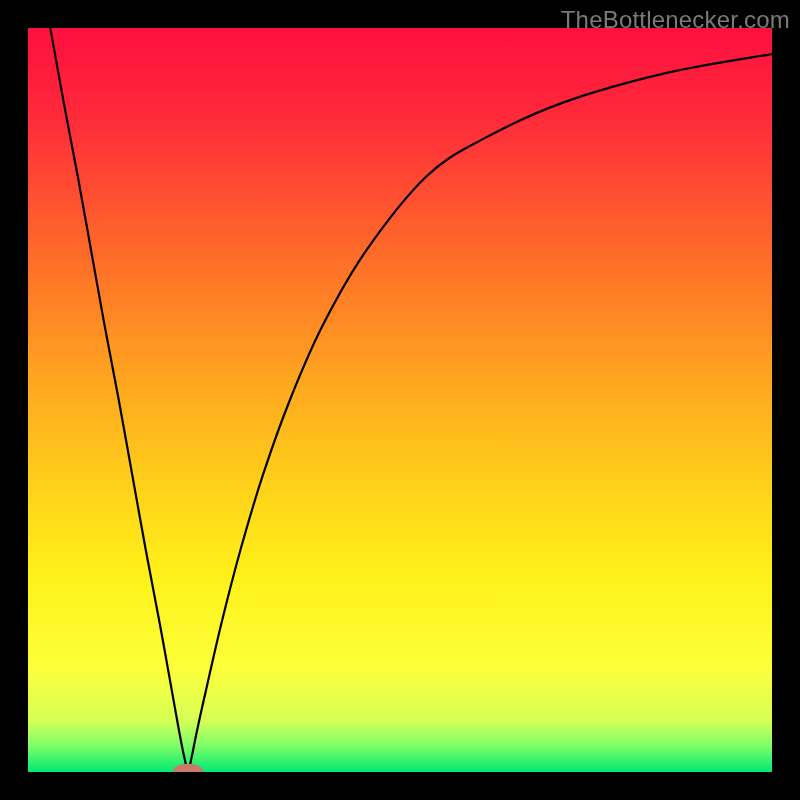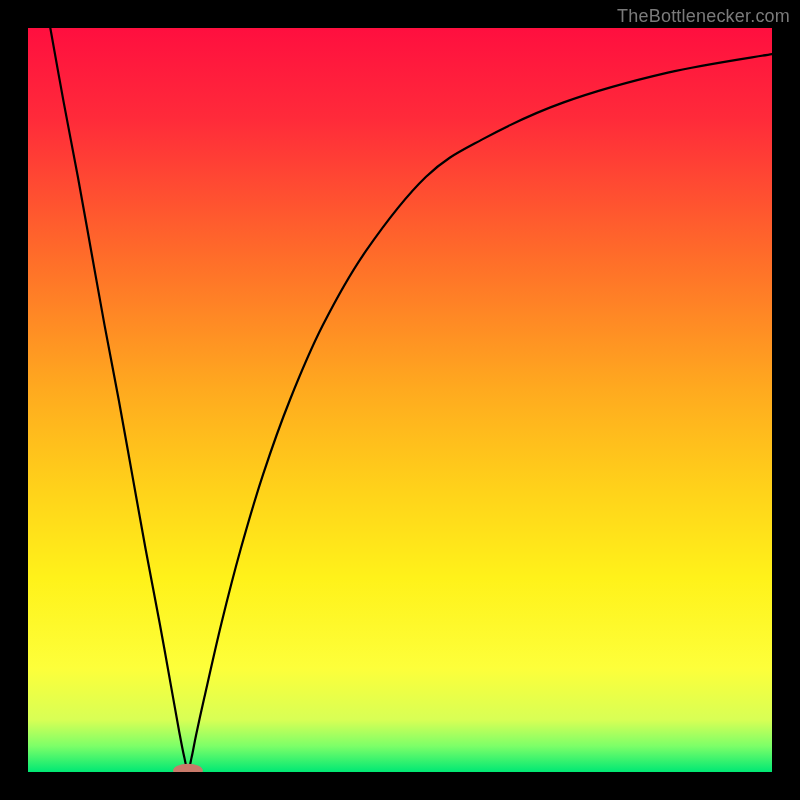--- a/index.html
+++ b/index.html
@@ -24,21 +24,21 @@
     left: 0;
     top: 0;
     width: 744px;
     height: 744px;
   }
   .watermark {
     position: absolute;
     top: 6px;
     right: 10px;
     color: #7a7a7a;
-    font-size: 18px;
+    font-size: 24px;
     font-weight: 500;
     letter-spacing: 0.2px;
     user-select: none;
   }
   svg { display: block; }
 </style>
 </head>
 <body>
 
 <div class="watermark">TheBottlenecker.com</div>

